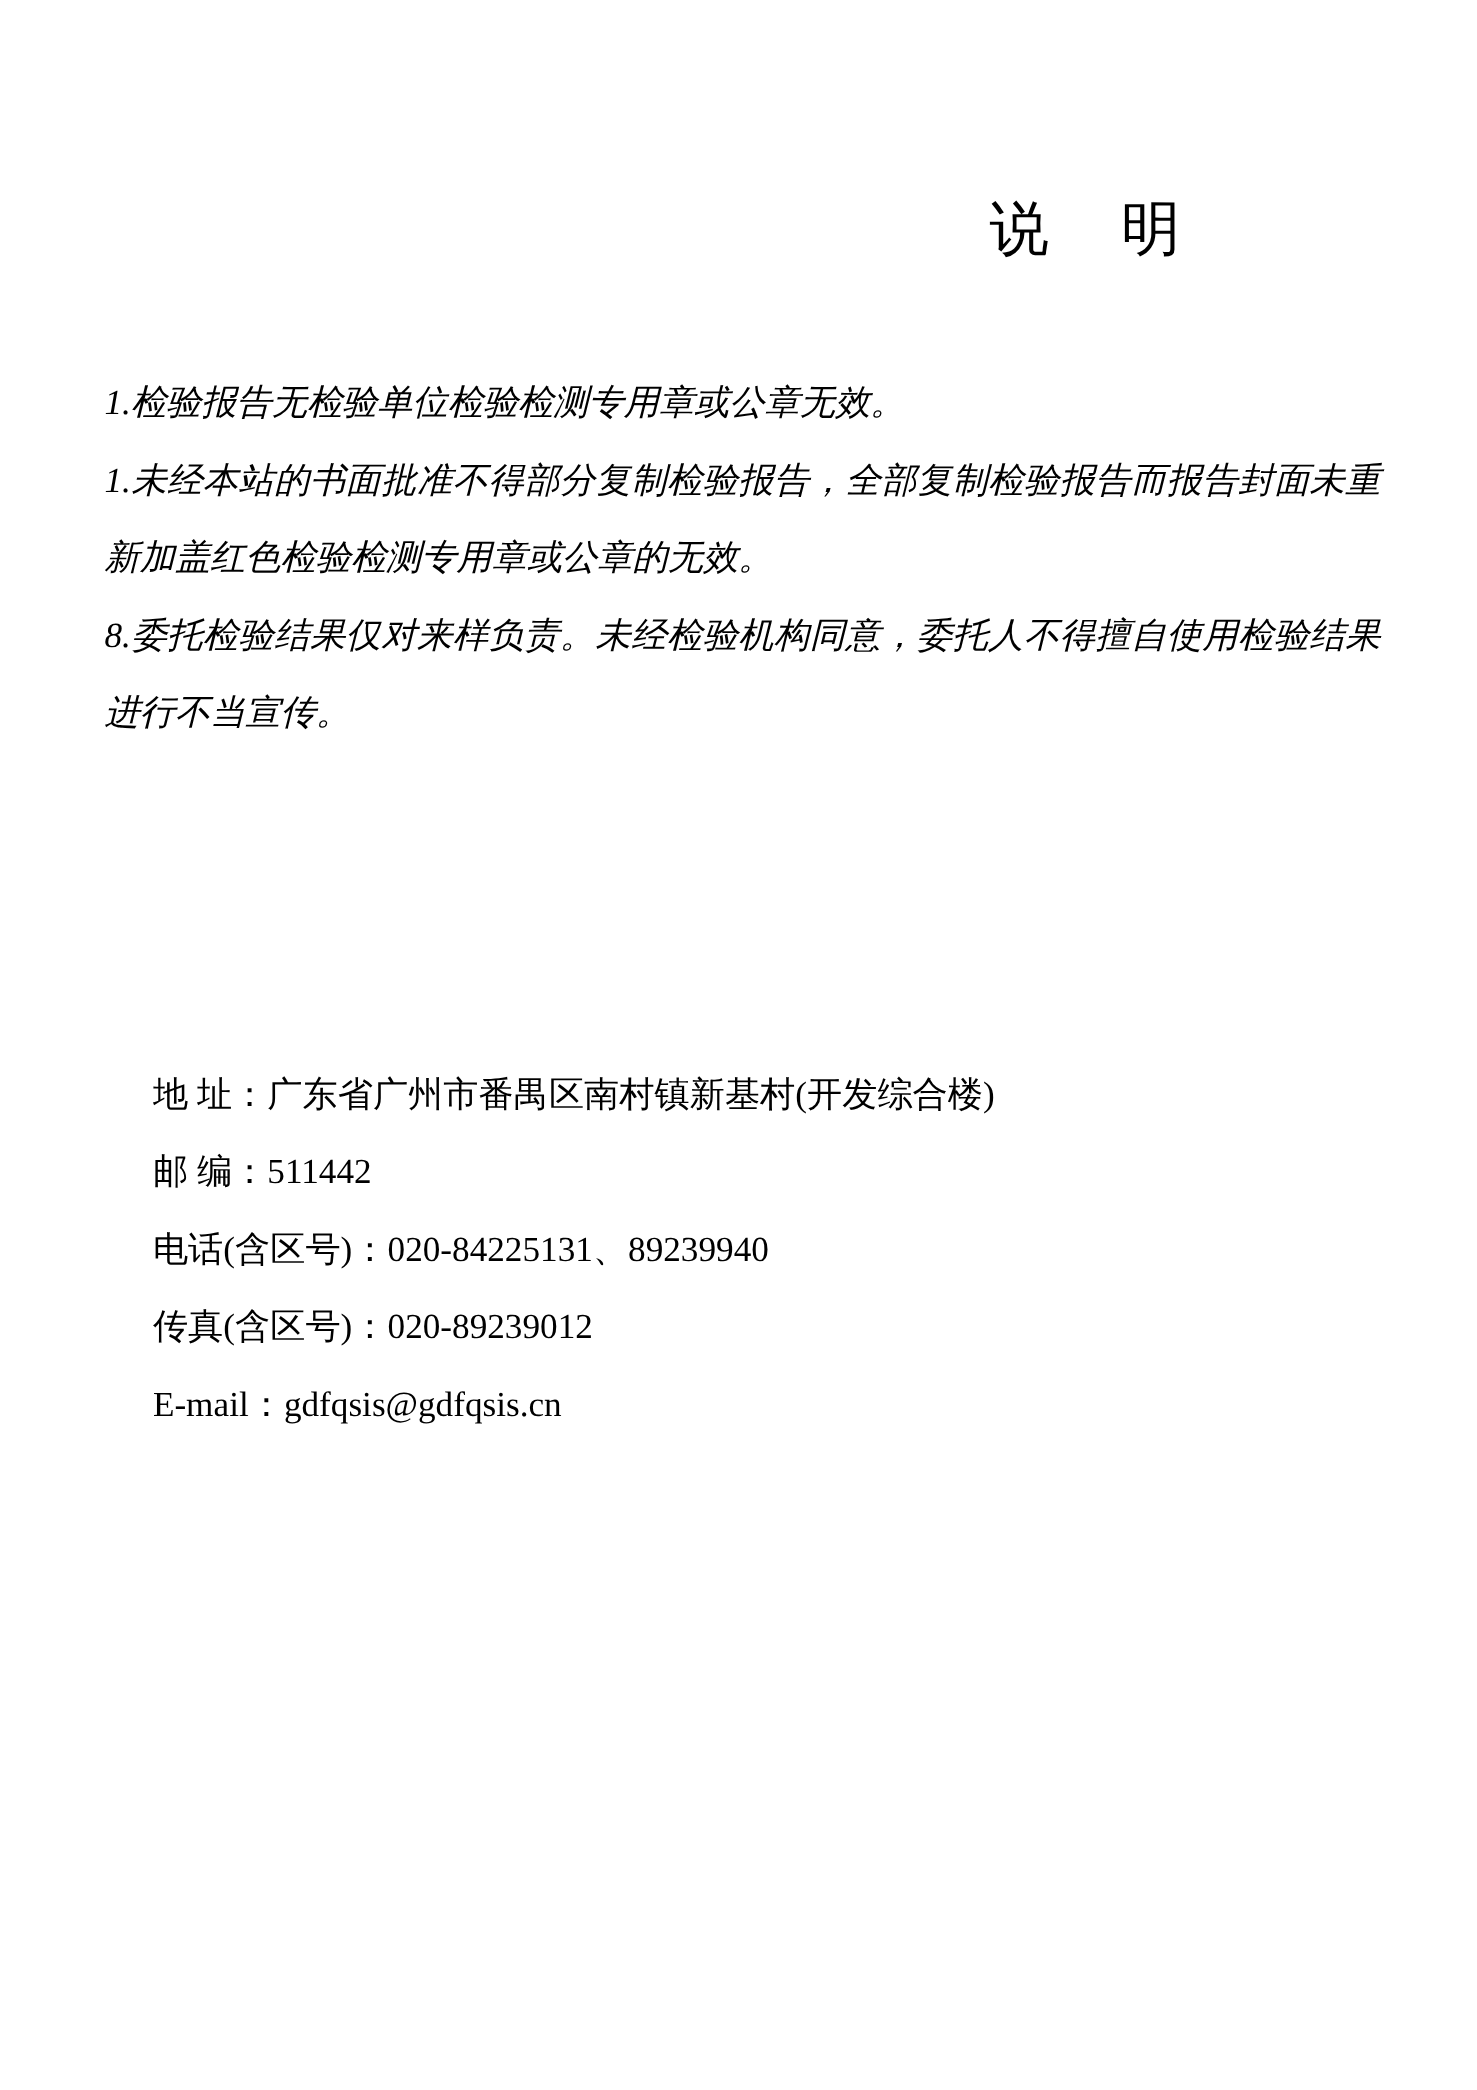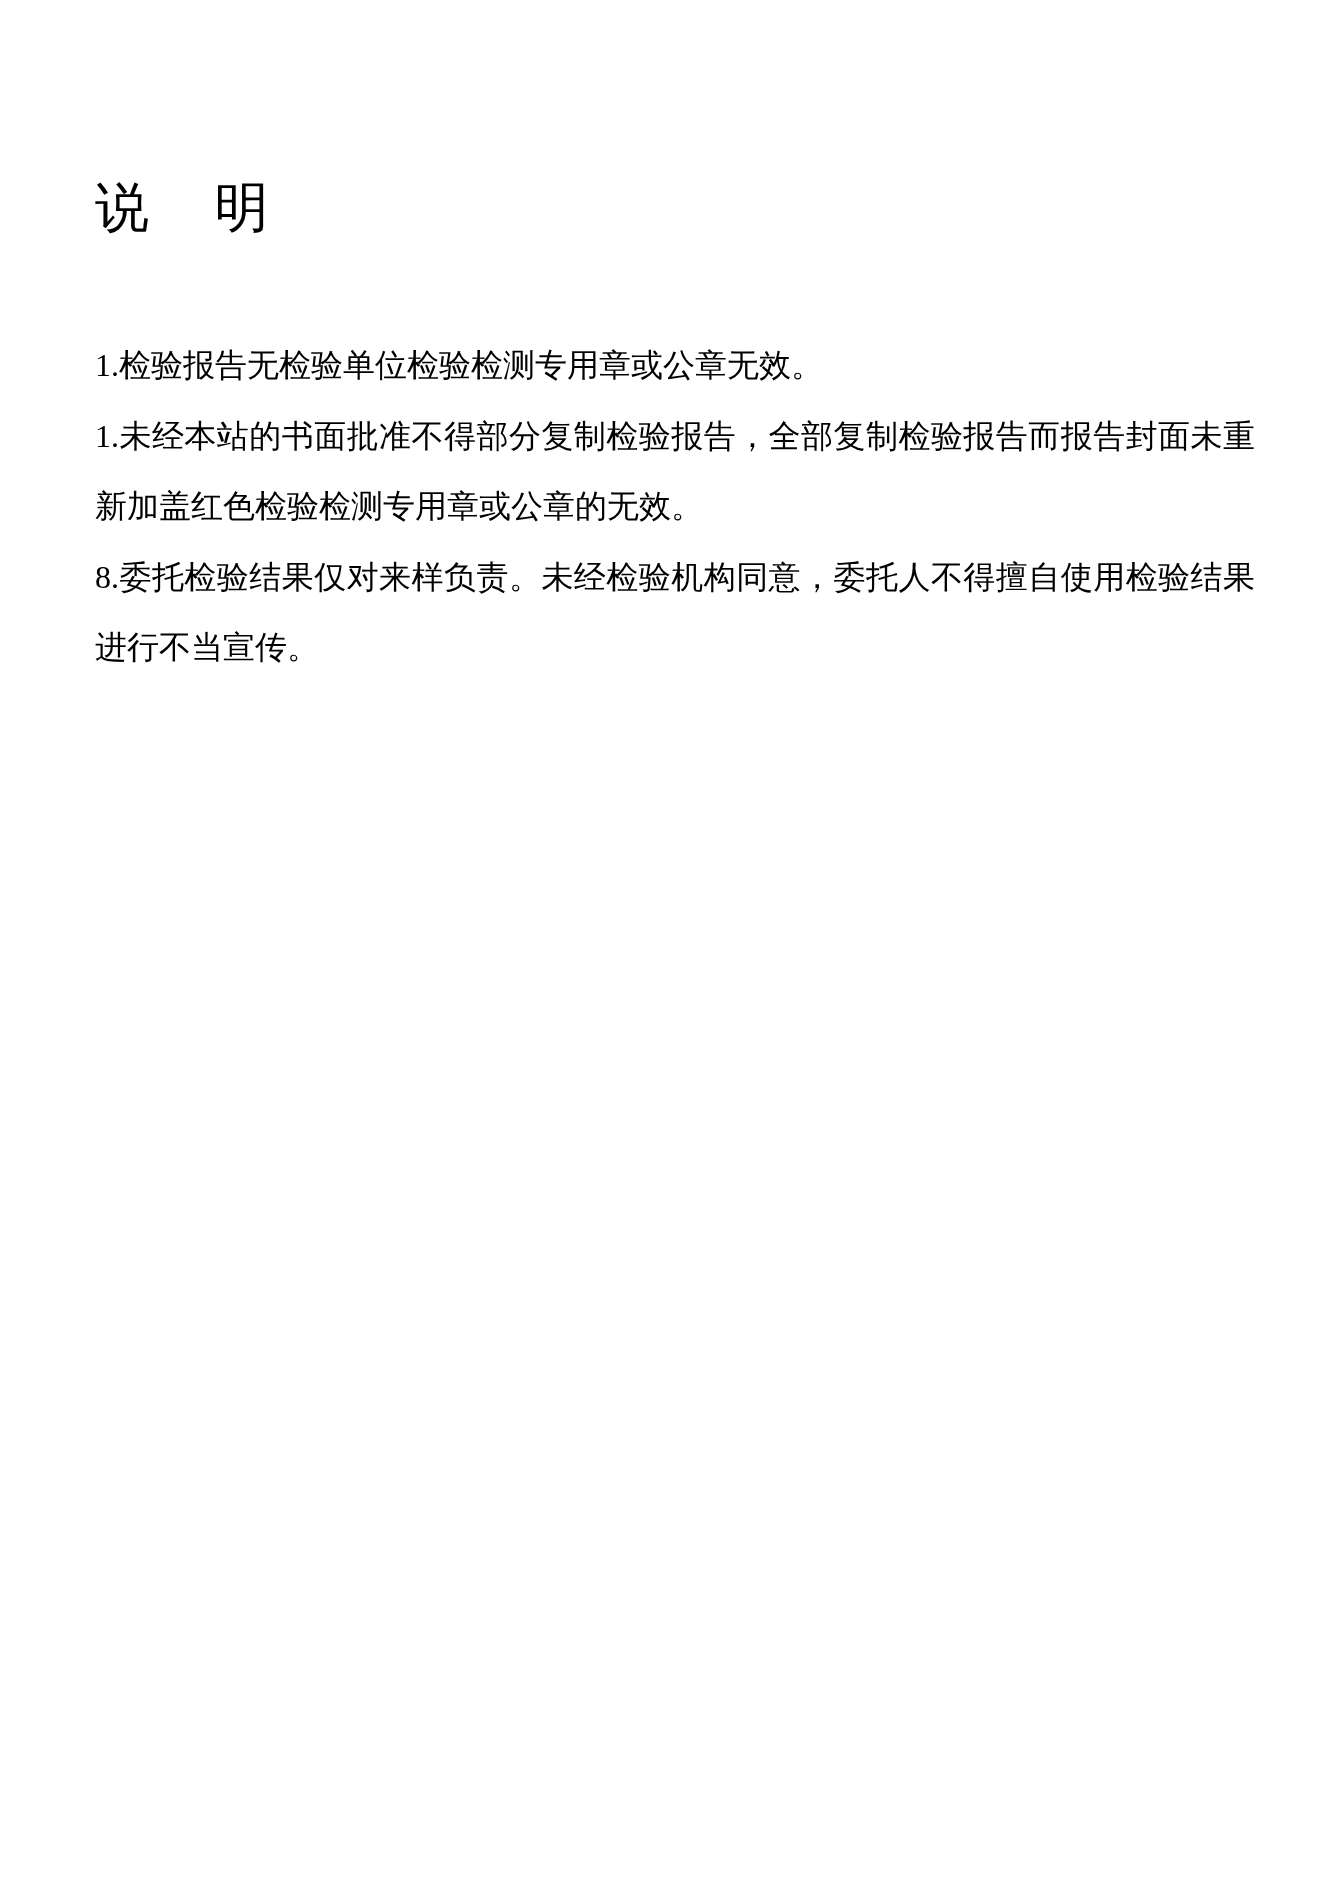--- a/index.html
+++ b/index.html
@@ -19,34 +19,35 @@
     box-sizing: border-box;
     width: 1343px;
     height: 1900px;
     padding: 0 88px 0 95px;
   }
   .doc-title {
     margin: 172px 180px 0 0;
     font-size: 54px;
     font-weight: normal;
     line-height: 72px;
-    text-align: left;
+    text-align: right;
     word-spacing: 48px;
     white-space: pre;
     letter-spacing: 2px;
   }
   .notes {
     margin-top: 86px;
     font-size: 32px;
     line-height: 70.5px;
     text-align: justify;
   }
   .note-item {
     margin: 0;
     padding: 0;
+    font-style: italic;
   }
   .contact {
     margin-top: 276px;
     padding-left: 44px;
     font-size: 32px;
     line-height: 70.5px;
   }
   .contact-line {
     margin: 0;
     padding: 0;
@@ -64,14 +65,26 @@
       <p class="note-item">1.检验报告无检验单位检验检测专用章或公章无效。</p>
 
       <p class="note-item">1.未经本站的书面批准不得部分复制检验报告，全部复制检验报告而报告封面未重新加盖红色检验检测专用章或公章的无效。</p>
 
 
 
 
       <p class="note-item">8.委托检验结果仅对来样负责。未经检验机构同意，委托人不得擅自使用检验结果进行不当宣传。</p>
     </div>
 
+  <div class="contact">
+
+      <p class="contact-line">地 址：广东省广州市番禺区南村镇新基村(开发综合楼)</p>
+
+      <p class="contact-line">邮 编：511442</p>
+
+      <p class="contact-line">电话(含区号)：020-84225131、89239940</p>
+
+      <p class="contact-line">传真(含区号)：020-89239012</p>
+
+      <p class="contact-line">E-mail：gdfqsis@gdfqsis.cn</p>
+    </div>
 
 </div>
 
 </body></html>

